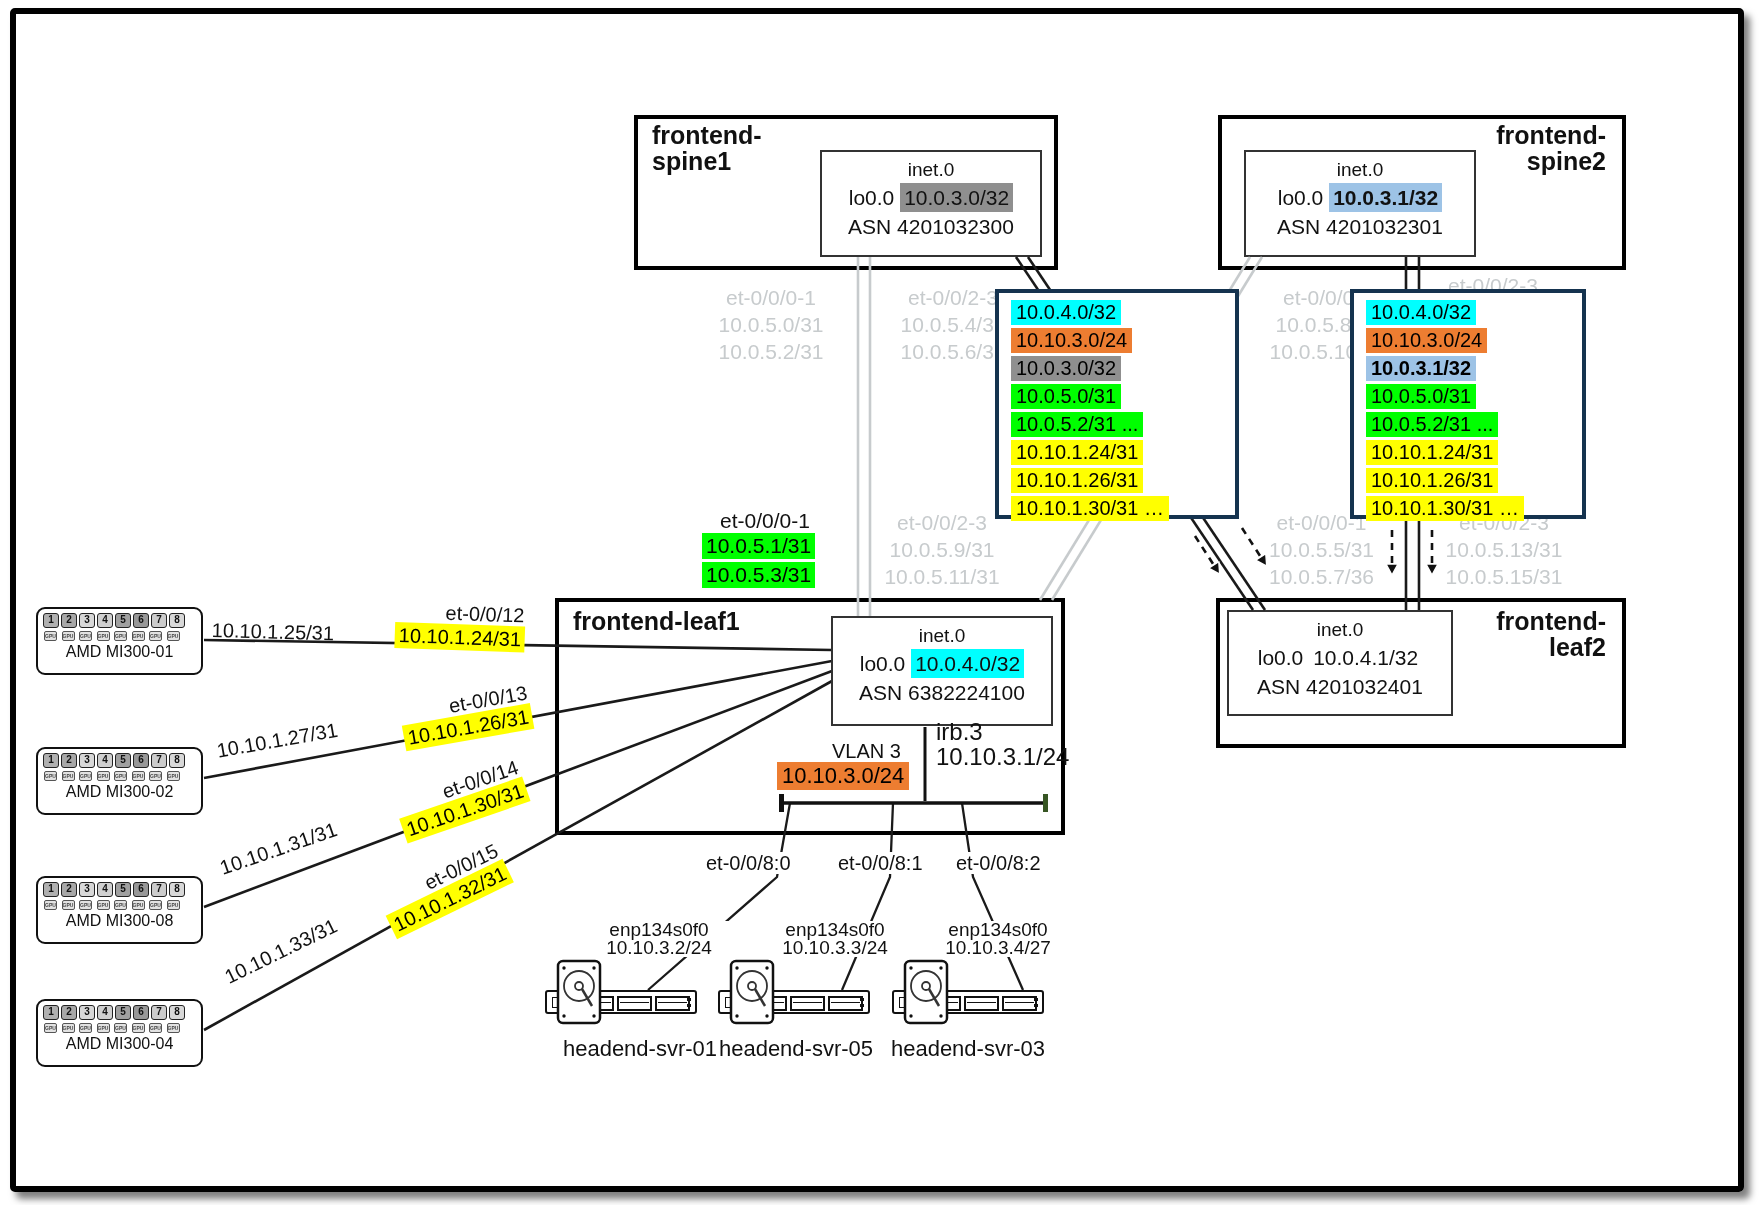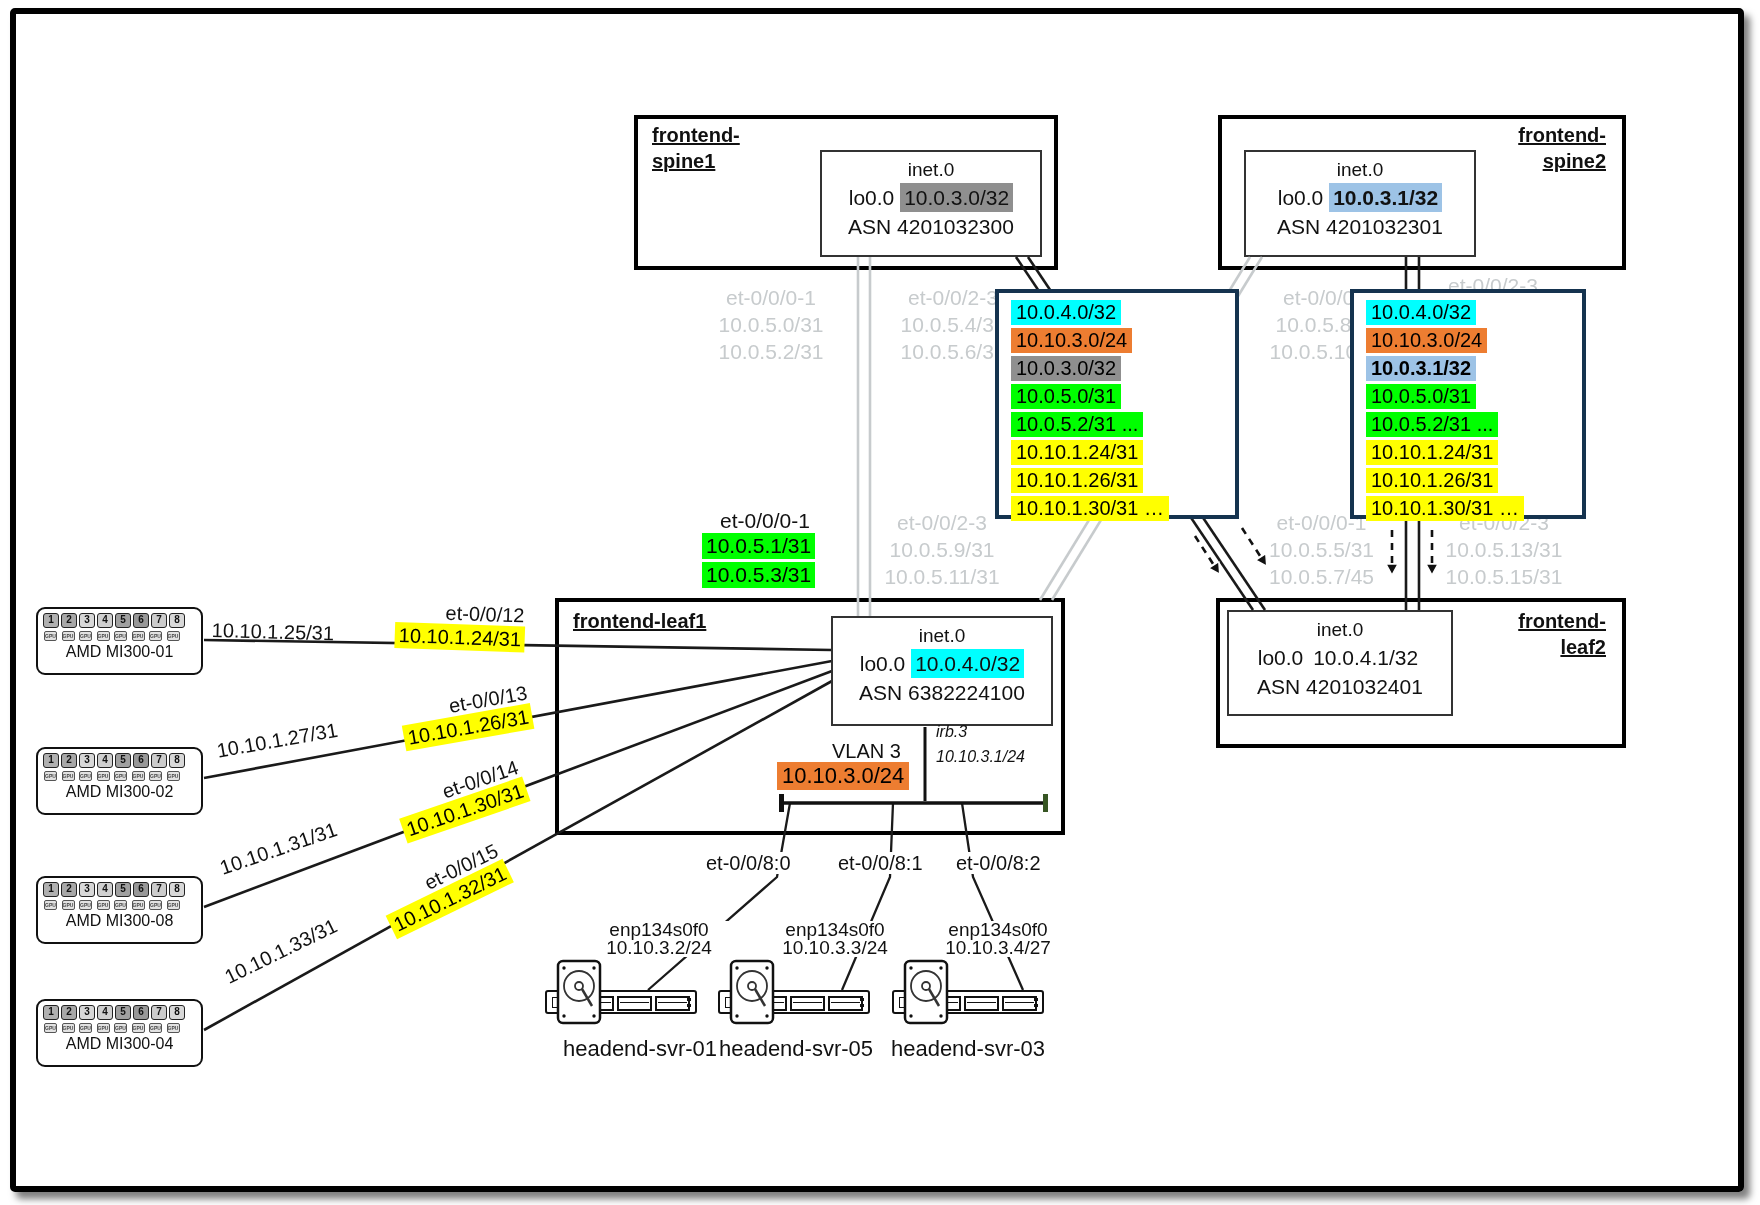--- a/index.html
+++ b/index.html
@@ -8,21 +8,21 @@
   svg.layer{position:absolute;left:0;top:0;pointer-events:none;}
 
   
   .devbox{position:absolute;background:#fff;border:4px solid #000;box-sizing:border-box;}
   .innerbox{position:absolute;background:#fff;border:2px solid #333;box-sizing:border-box;
             text-align:center;padding-top:5px;}
   .innerbox .tname{font-size:19px;line-height:26px;}
   .innerbox .loline{font-size:21px;line-height:29px;white-space:nowrap;}
   .innerbox .asn{font-size:21px;line-height:29px;white-space:nowrap;}
   .iprchip{display:inline-block;padding:0 4px;}
-  .boxtitle{position:absolute;font-weight:bold;font-size:20px;line-height:26px;white-space:pre-line;text-decoration:underline;}
+  .boxtitle{position:absolute;font-weight:bold;font-size:25px;line-height:26px;white-space:pre-line;}
   .tright{text-align:right;}
 
   
   .routebox{position:absolute;background:#fff;border:4px solid #15334f;box-sizing:border-box;
             padding:7px 0 0 12px;}
   .rrow{height:28px;white-space:nowrap;}
   .rchip{display:inline-block;font-size:20px;line-height:25px;padding:0 5px;color:#000;}
   .bold-row{font-weight:bold;}
 
   
@@ -56,21 +56,21 @@
   .chassis .d1,.chassis .d2{position:absolute;right:4px;width:4px;height:3px;background:#111;}
   .chassis .d1{top:6px;} .chassis .d2{top:12px;}
   .disksvg{position:absolute;}
   .enp{position:absolute;width:150px;text-align:center;font-size:19px;line-height:18px;background:#fff;}
   .svrname{position:absolute;width:190px;text-align:center;font-size:22px;}
   .etport{position:absolute;font-size:20px;line-height:22px;background:#fff;padding:0 3px;white-space:nowrap;}
 
   
   .vlanlabel{position:absolute;font-size:20px;white-space:nowrap;}
   .vchip{position:absolute;font-size:22px;line-height:28px;padding:0 5px;color:#000;white-space:nowrap;}
-  .irb{position:absolute;font-size:16px;line-height:24px;white-space:nowrap;font-style:italic;}
+  .irb{position:absolute;font-size:24px;line-height:24px;white-space:nowrap;}
 
   
   #frame{position:absolute;left:10px;top:8px;width:1722px;height:1172px;border:6px solid #000;
          border-radius:5px;box-shadow:6px 7px 7px rgba(0,0,0,0.5);pointer-events:none;}
 </style>
 </head>
 <body>
 
 <div id="canvas">
 
@@ -173,21 +173,21 @@
   <span class="gchip" style="left: 702px; top: 562px; background-color: rgb(0, 255, 0);">10.0.5.3/31</span>
 
   <div class="lgrp muted" style="left:872px;top:509px;width:140px;">
     <div>et-0/0/2-3</div>
     <div>10.0.5.9/31</div>
     <div>10.0.5.11/31</div>
   </div>
   <div class="lgrp muted" style="left:1254px;top:509px;width:135px;">
     <div>et-0/0/0-1</div>
     <div>10.0.5.5/31</div>
-    <div>10.0.5.7/45</div>
+    <div>10.0.5.7/36</div>
   </div>
   <div class="lgrp muted" style="left:1434px;top:509px;width:140px;">
     <div>et-0/0/2-3</div>
     <div>10.0.5.13/31</div>
     <div>10.0.5.15/31</div>
   </div>
 
   <div class="nodeip" style="left:212px;top:619px;transform:rotate(1.5deg);">10.10.1.25/31</div>
   <div class="nodeip" style="left:215px;top:740px;transform:rotate(-10deg);">10.10.1.27/31</div>
   <div class="nodeip" style="left:217px;top:858px;transform:rotate(-19deg);">10.10.1.31/31</div>

